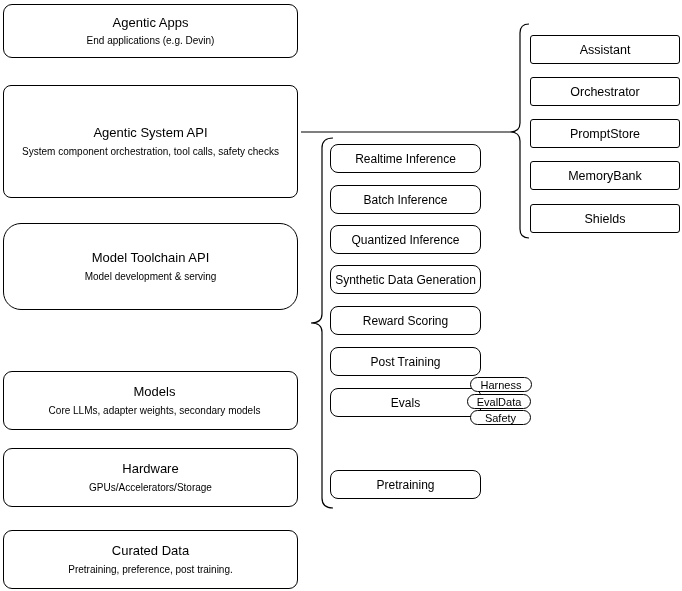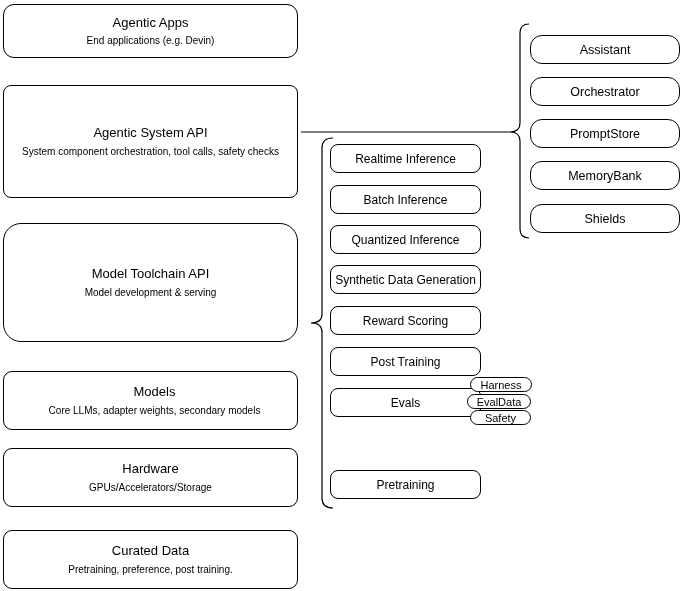--- a/index.html
+++ b/index.html
@@ -33,23 +33,23 @@
     box-sizing: border-box;
     display: flex;
     flex-direction: column;
     justify-content: center;
     align-items: center;
     text-align: center;
     gap: 5px;
   }
   .ltitle { font-size: 13px; line-height: 1.1; }
   .lsub   { font-size: 10px; line-height: 1.1; }
-  #lb0 { top: 4px;   height: 54px; border-radius: 11px;  }
+  #lb0 { top: 4px;   height: 54px;  }
   #lb1 { top: 85px;  height: 113px; border-radius: 8px; }
-  #lb2 { top: 223px; height: 119px; border-radius: 18px; }
+  #lb2 { top: 223px; height: 87px; border-radius: 18px; }
   #lb3 { top: 371px; height: 59px; padding-left: 8px;  }
   #lb4 { top: 448px; height: 59px;  }
   #lb5 { top: 530px; height: 59px;  }
   
   .mbox {
     position: absolute;
     left: 330px;
     width: 151px;
     height: 29px;
     border: 1.4px solid #000;
@@ -63,21 +63,21 @@
     white-space: nowrap;
     text-align: center;
   }
   
   .rbox {
     position: absolute;
     left: 530px;
     width: 150px;
     height: 29px;
     border: 1.4px solid #000;
-    border-radius: 12px;
+    border-radius: 3px;
     background: #fff;
     box-sizing: border-box;
     display: flex;
     justify-content: center;
     align-items: center;
     font-size: 12.5px;
     white-space: nowrap;
   }
   
   .pill {

